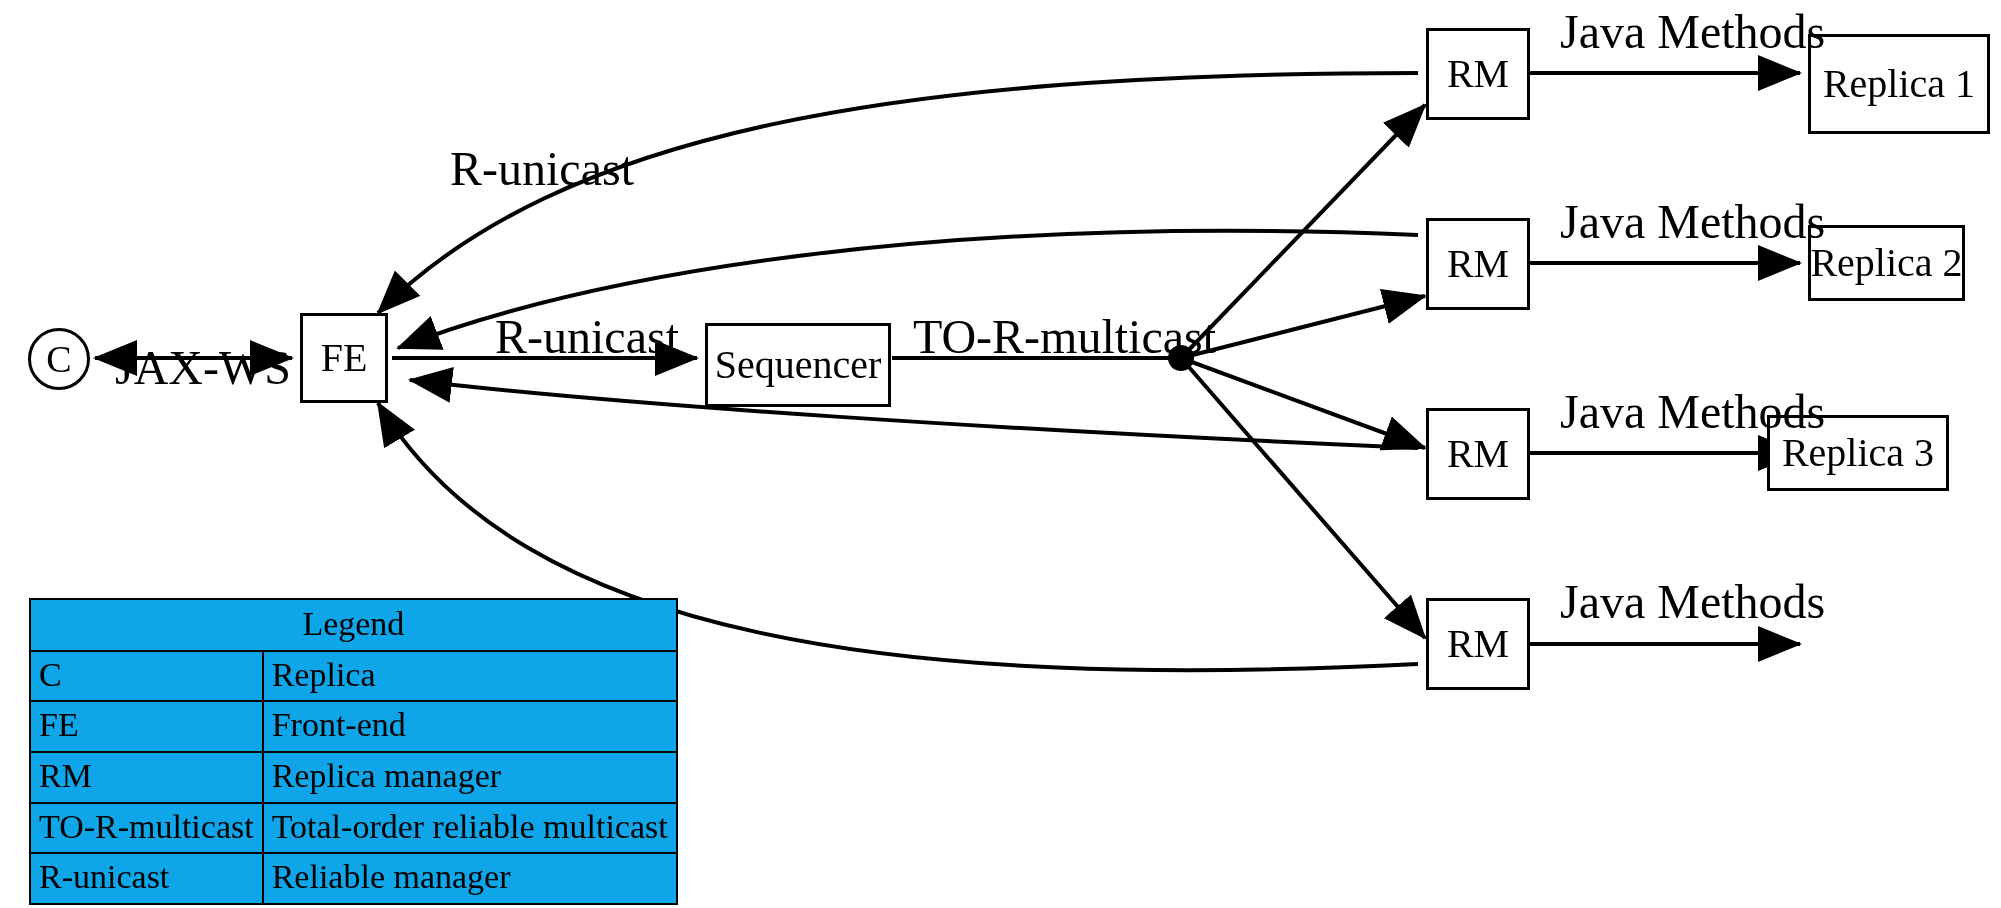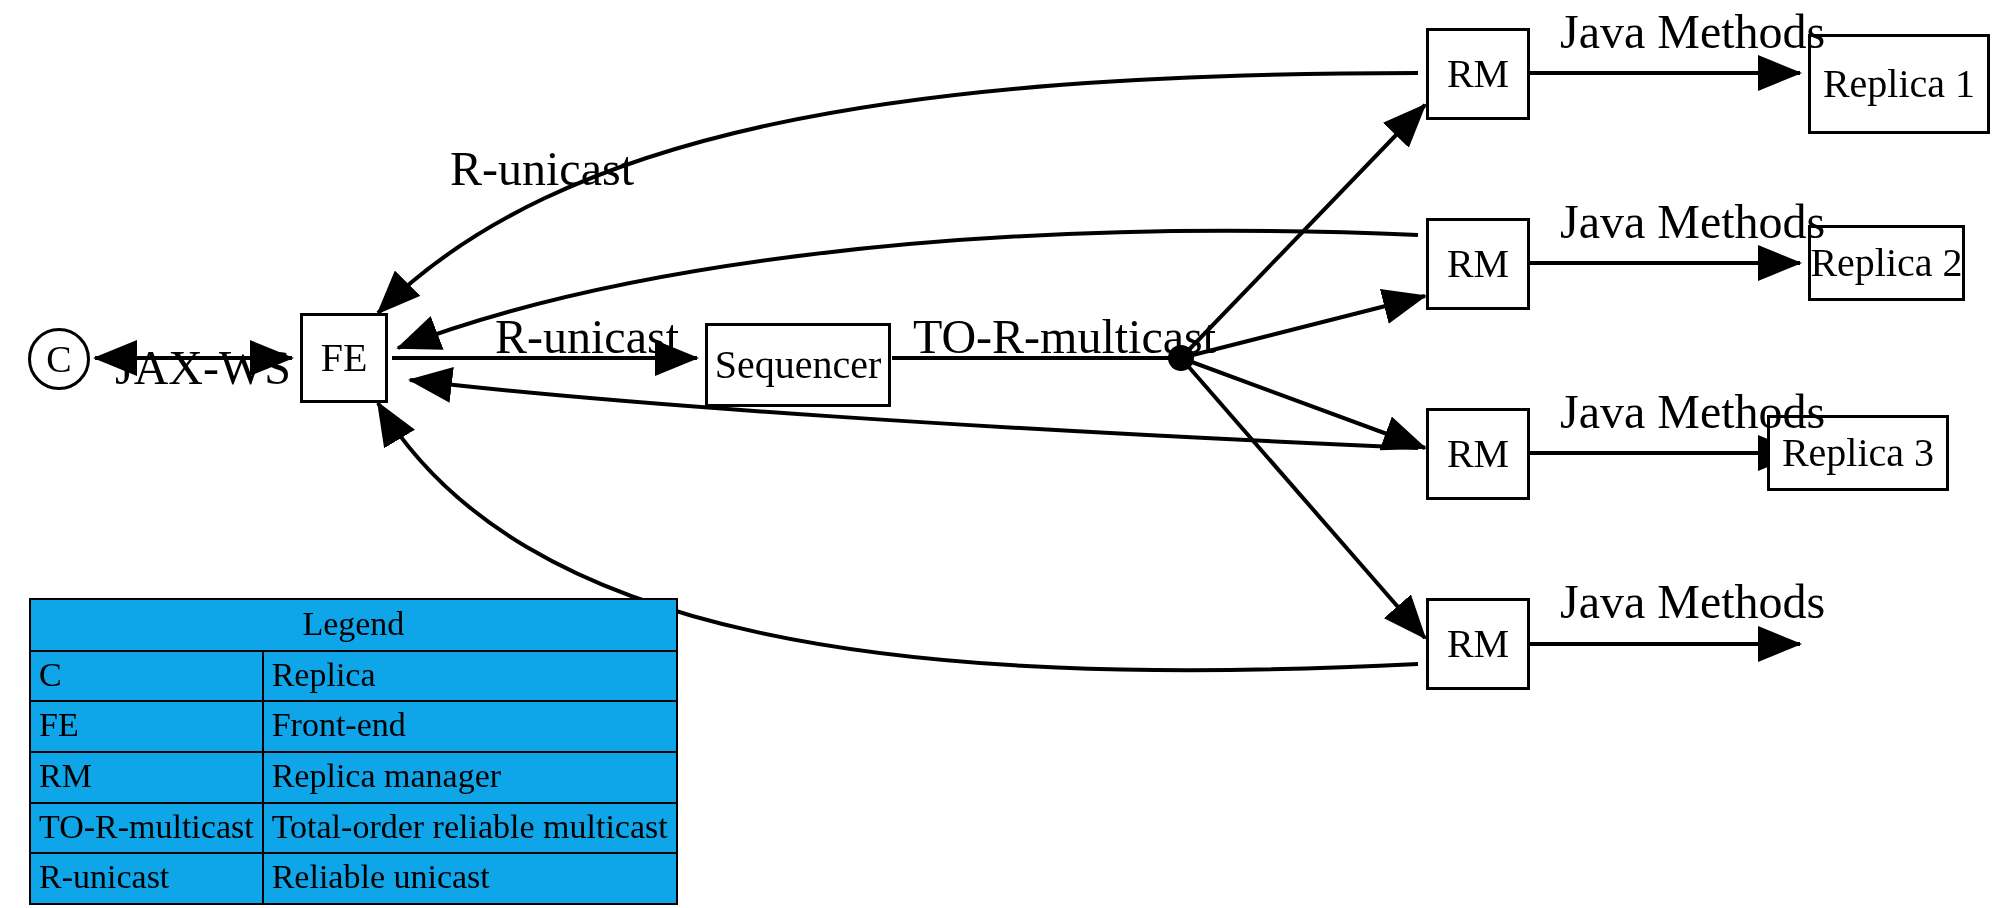--- a/index.html
+++ b/index.html
@@ -216,18 +216,18 @@
       <tr>
         <td class="legend-key">RM</td>
         <td class="legend-val">Replica manager</td>
       </tr>
       <tr>
         <td class="legend-key">TO-R-multicast</td>
         <td class="legend-val">Total-order reliable multicast</td>
       </tr>
       <tr>
         <td class="legend-key">R-unicast</td>
-        <td class="legend-val">Reliable unicast</td>
+        <td class="legend-val">Reliable manager</td>
       </tr>
     </tbody>
   </table>
 
 </div>
 
 </body></html>

